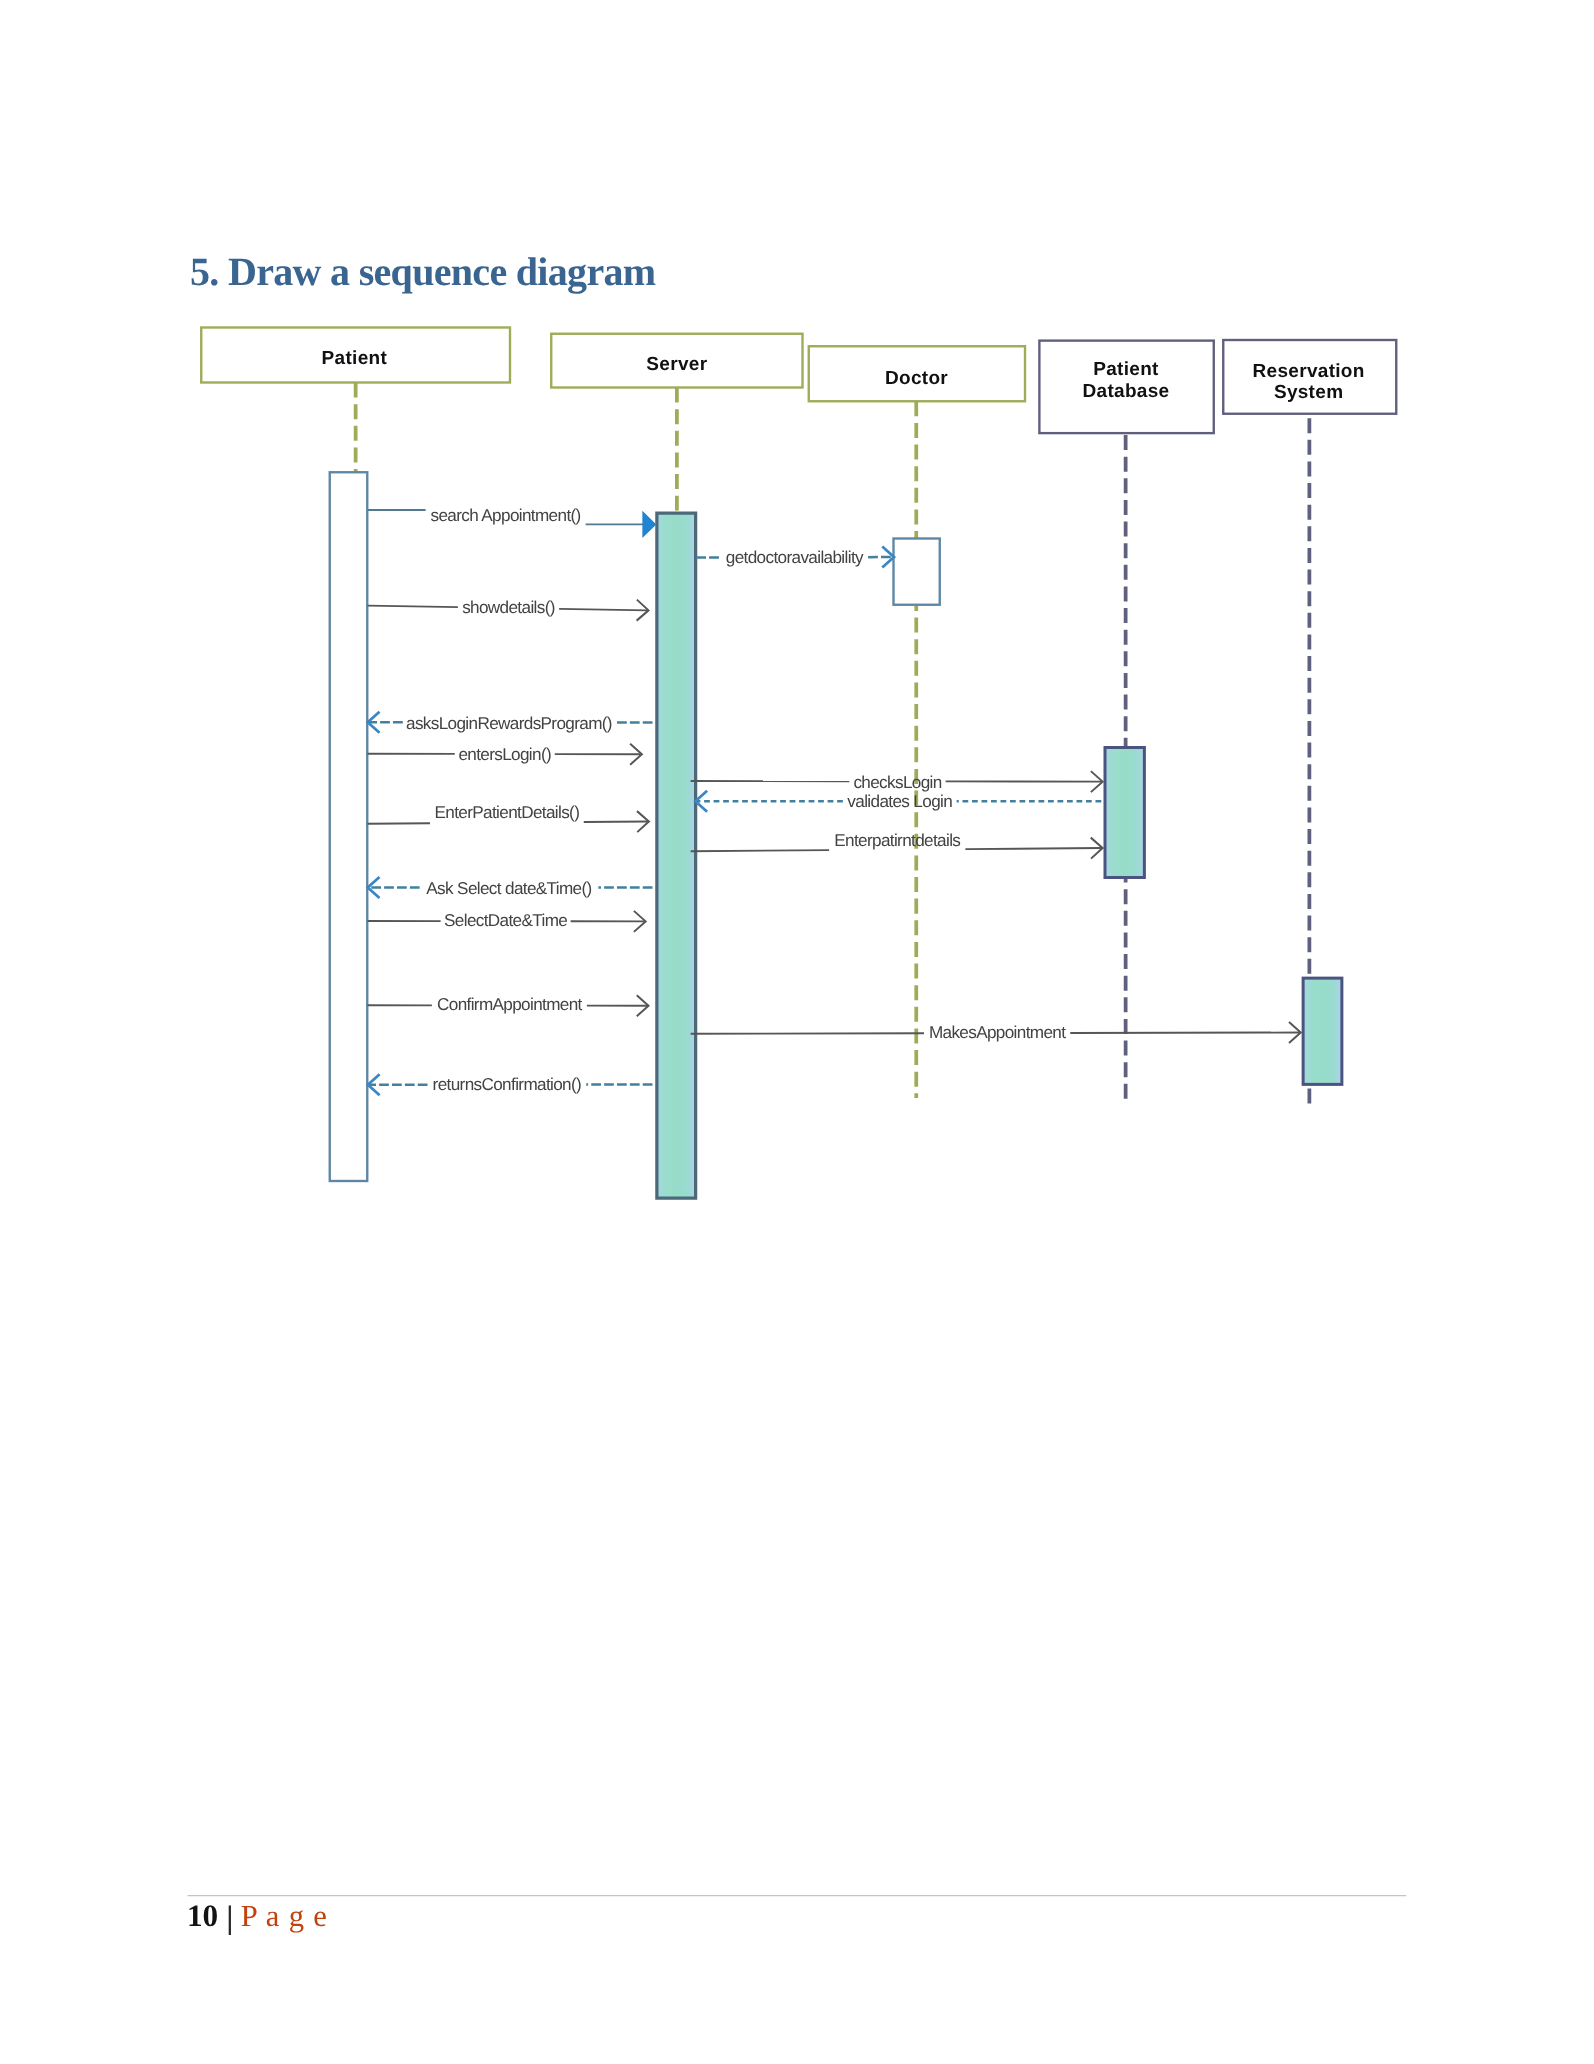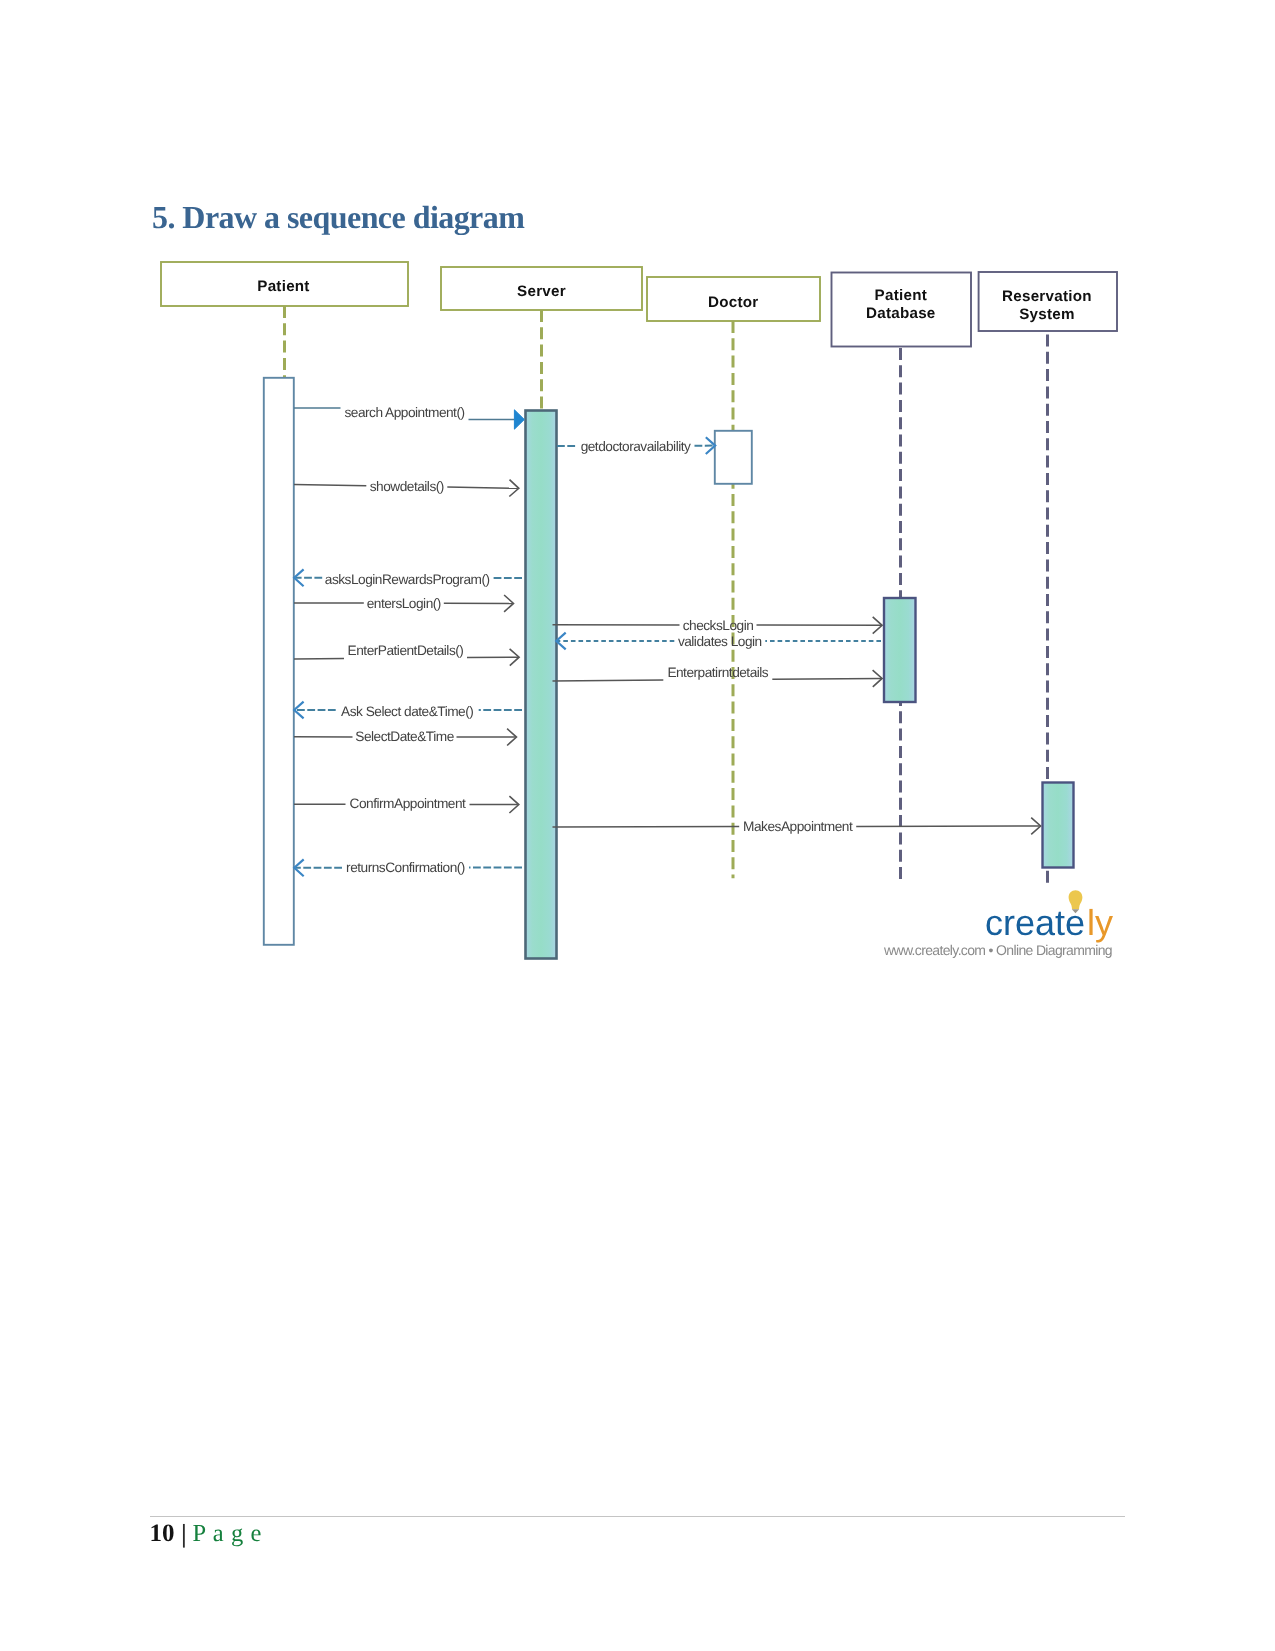--- a/index.html
+++ b/index.html
@@ -8,21 +8,21 @@
   body{width:1275px;height:1651px;background:#ffffff;font-family:"Liberation Serif",serif;overflow:hidden;position:relative;}
   #page{position:absolute;left:0;top:0;width:1239px;height:1651px;background:#fff;}
   .heading{position:absolute;left:152px;top:199px;font-family:"Liberation Serif",serif;font-weight:bold;font-size:32px;color:#3a6591;letter-spacing:-0.55px;white-space:nowrap;}
   #diagram{position:absolute;left:0;top:0;width:1275px;height:1000px;}
   #watermark{position:absolute;left:978px;top:883px;}
   #tagline{position:absolute;left:-94px;top:58.5px;font-family:"Liberation Sans",sans-serif;font-size:14px;letter-spacing:-0.65px;color:#8a8a8a;white-space:nowrap;}
   .footer-rule{position:absolute;left:150px;top:1516px;width:975px;height:1.2px;background:#c4c4c4;}
   .ftr{position:absolute;font-family:Liberation Serif, serif;white-space:nowrap;}
   .footer-num{left:149.5px;top:1520.5px;font-size:25px;line-height:25px;font-weight:bold;color:#131313;}
   .footer-sep{left:181px;top:1521px;font-size:26px;line-height:26px;color:#2b2b2b;font-weight:600;}
-  .footer-page{left:192.5px;top:1522px;font-size:24.5px;line-height:24.5px;color:#15803d;letter-spacing:0.65px;}
+  .footer-page{left:192.5px;top:1522px;font-size:24.5px;line-height:24.5px;color:#c2410c;letter-spacing:0.65px;}
 </style>
 </head>
 <body>
 
 <div id="page">
   <div class="heading">5. Draw a sequence diagram</div>
 
   <svg id="diagram" viewBox="0 0 1275 1000" width="1275" height="1000" xmlns="http://www.w3.org/2000/svg">
 <defs>
  <linearGradient id="tealgrad" x1="0" y1="0" x2="1" y2="0">
@@ -152,29 +152,18 @@
 </g>
 <g>
  <line x1="522.0" y1="867.5" x2="469.0" y2="867.6" stroke="#43809f" stroke-width="2.0" stroke-dasharray="7.8 2.5"></line>
  <line x1="342.0" y1="867.7" x2="295.3" y2="867.8" stroke="#43809f" stroke-width="2.0" stroke-dasharray="7.8 2.5"></line>
  <path d="M 303.7 876.2 L 294.3 867.8 L 303.7 859.4" fill="none" stroke="#3b86c5" stroke-width="2.2" stroke-linecap="butt" stroke-linejoin="miter"></path>
  <text x="405.5" y="871.8" text-anchor="middle" font-family="Liberation Sans, sans-serif" font-size="13.7" letter-spacing="-0.5" fill="#434343">returnsConfirmation()</text>
 </g>
 </g>
 </svg>
 
-  <div id="watermark">
-    <svg width="240" height="70" viewBox="0 0 240 70" xmlns="http://www.w3.org/2000/svg">
-      <g>
-        <path d="M97.5 7.2 C 93.5 7.2 90.6 10.3 90.6 14.3 C 90.6 16.7 91.6 18.8 92.6 20.6 C 93.3 21.9 93.6 23.0 93.8 24.3 L 94.0 26.2 L 101.0 26.2 L 101.2 24.3 C 101.4 23.0 101.7 21.9 102.4 20.6 C 103.4 18.8 104.4 16.7 104.4 14.3 C 104.4 10.3 101.5 7.2 97.5 7.2 Z" fill="#ecc74e"></path>
-        <path d="M93.8 26.3 L 101.2 26.3 L 97.5 30.2 Z" fill="#9b968b"></path>
-      </g>
-      <text x="7" y="52" font-family="Liberation Sans, sans-serif" font-size="36" fill="#165f9c">create</text>
-      <text x="109" y="52" font-family="Liberation Sans, sans-serif" font-size="36" fill="#e8982a">ly</text>
-    </svg>
-    <div id="tagline">www.creately.com • Online Diagramming</div>
-  </div>
 
   <div class="footer-rule"></div>
   <div class="ftr footer-num">10</div>
   <div class="ftr footer-sep">|</div>
   <div class="ftr footer-page">P a g e</div>
 </div>
 
 </body></html>

